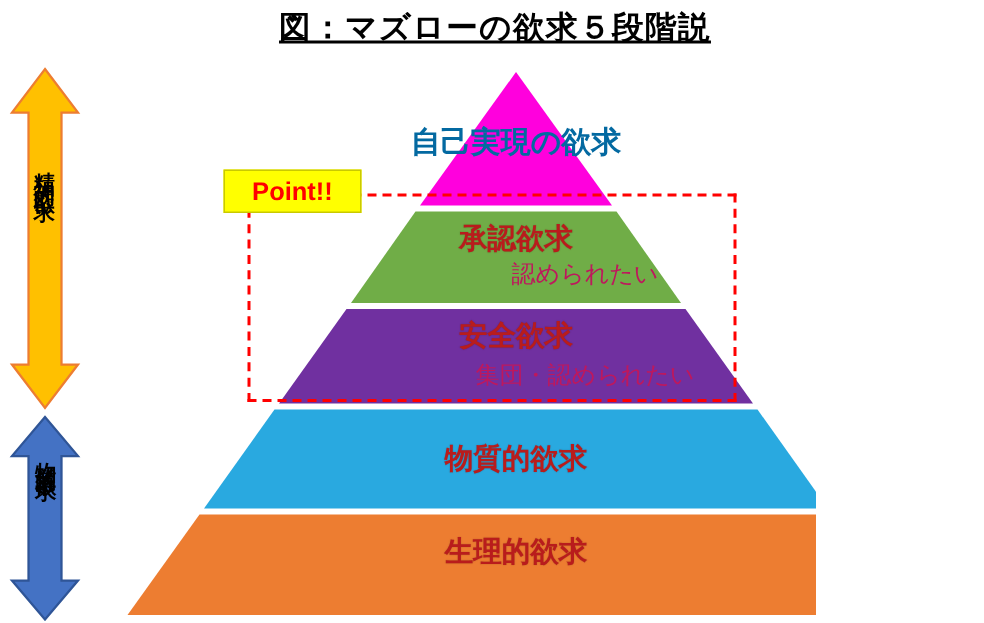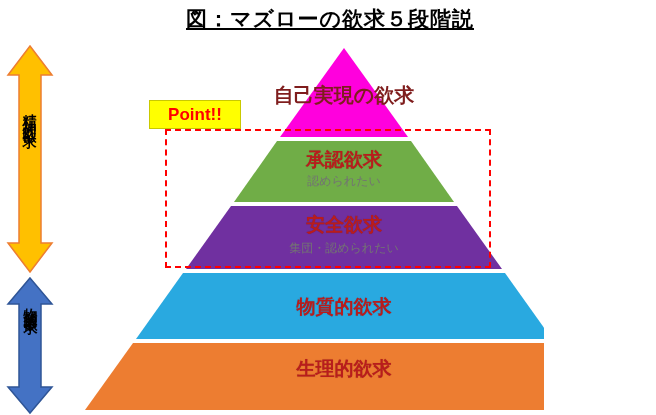--- a/index.html
+++ b/index.html
@@ -4,33 +4,33 @@
 <style>
   html,body{margin:0;padding:0;background:#fff;}
   .canvas{
     position:relative;width:544px;height:415px;background:#ffffff;
     overflow:hidden;font-family:"Liberation Sans",sans-serif;
   }
   .canvas svg{position:absolute;left:0;top:0;}
   .lbl{position:absolute;transform:translateX(-50%);text-align:center;white-space:nowrap;line-height:1.15;}
   .title{font-size:21px;font-weight:bold;color:#000;text-decoration:underline;letter-spacing:1px;}
   .level-main{font-size:19px;font-weight:bold;color:#b91c1c;text-shadow:0 0 1px rgba(0,0,0,.25);}
-  .level-top{font-size:20px;font-weight:bold;color:#7f1d1d;}
-  .level-sub{font-size:12px;color:#737373;}
+  .level-top{font-size:20px;font-weight:bold;color:#0369a1;}
+  .level-sub{font-size:16px;color:#be185d;margin-left:46px;}
   .vlbl{
     position:absolute;transform:translateX(-50%);
     writing-mode:vertical-rl;text-orientation:upright;
     font-size:14px;font-weight:bold;color:#000;letter-spacing:5px;white-space:nowrap;
   }
   .highlight-box{
     position:absolute;left:165px;top:129px;width:326px;height:139px;
     border:2px dashed #ff0000;box-sizing:border-box;pointer-events:none;
   }
   .point-callout{
-    position:absolute;left:149px;top:100px;width:92px;height:29px;
+    position:absolute;left:149px;top:113px;width:92px;height:29px;
     border:1px solid #c9c900;box-sizing:border-box;
     display:flex;align-items:center;justify-content:center;
     font-size:17px;font-weight:bold;
   }
 </style>
 </head>
 <body>
 
 <div class="canvas">
 

